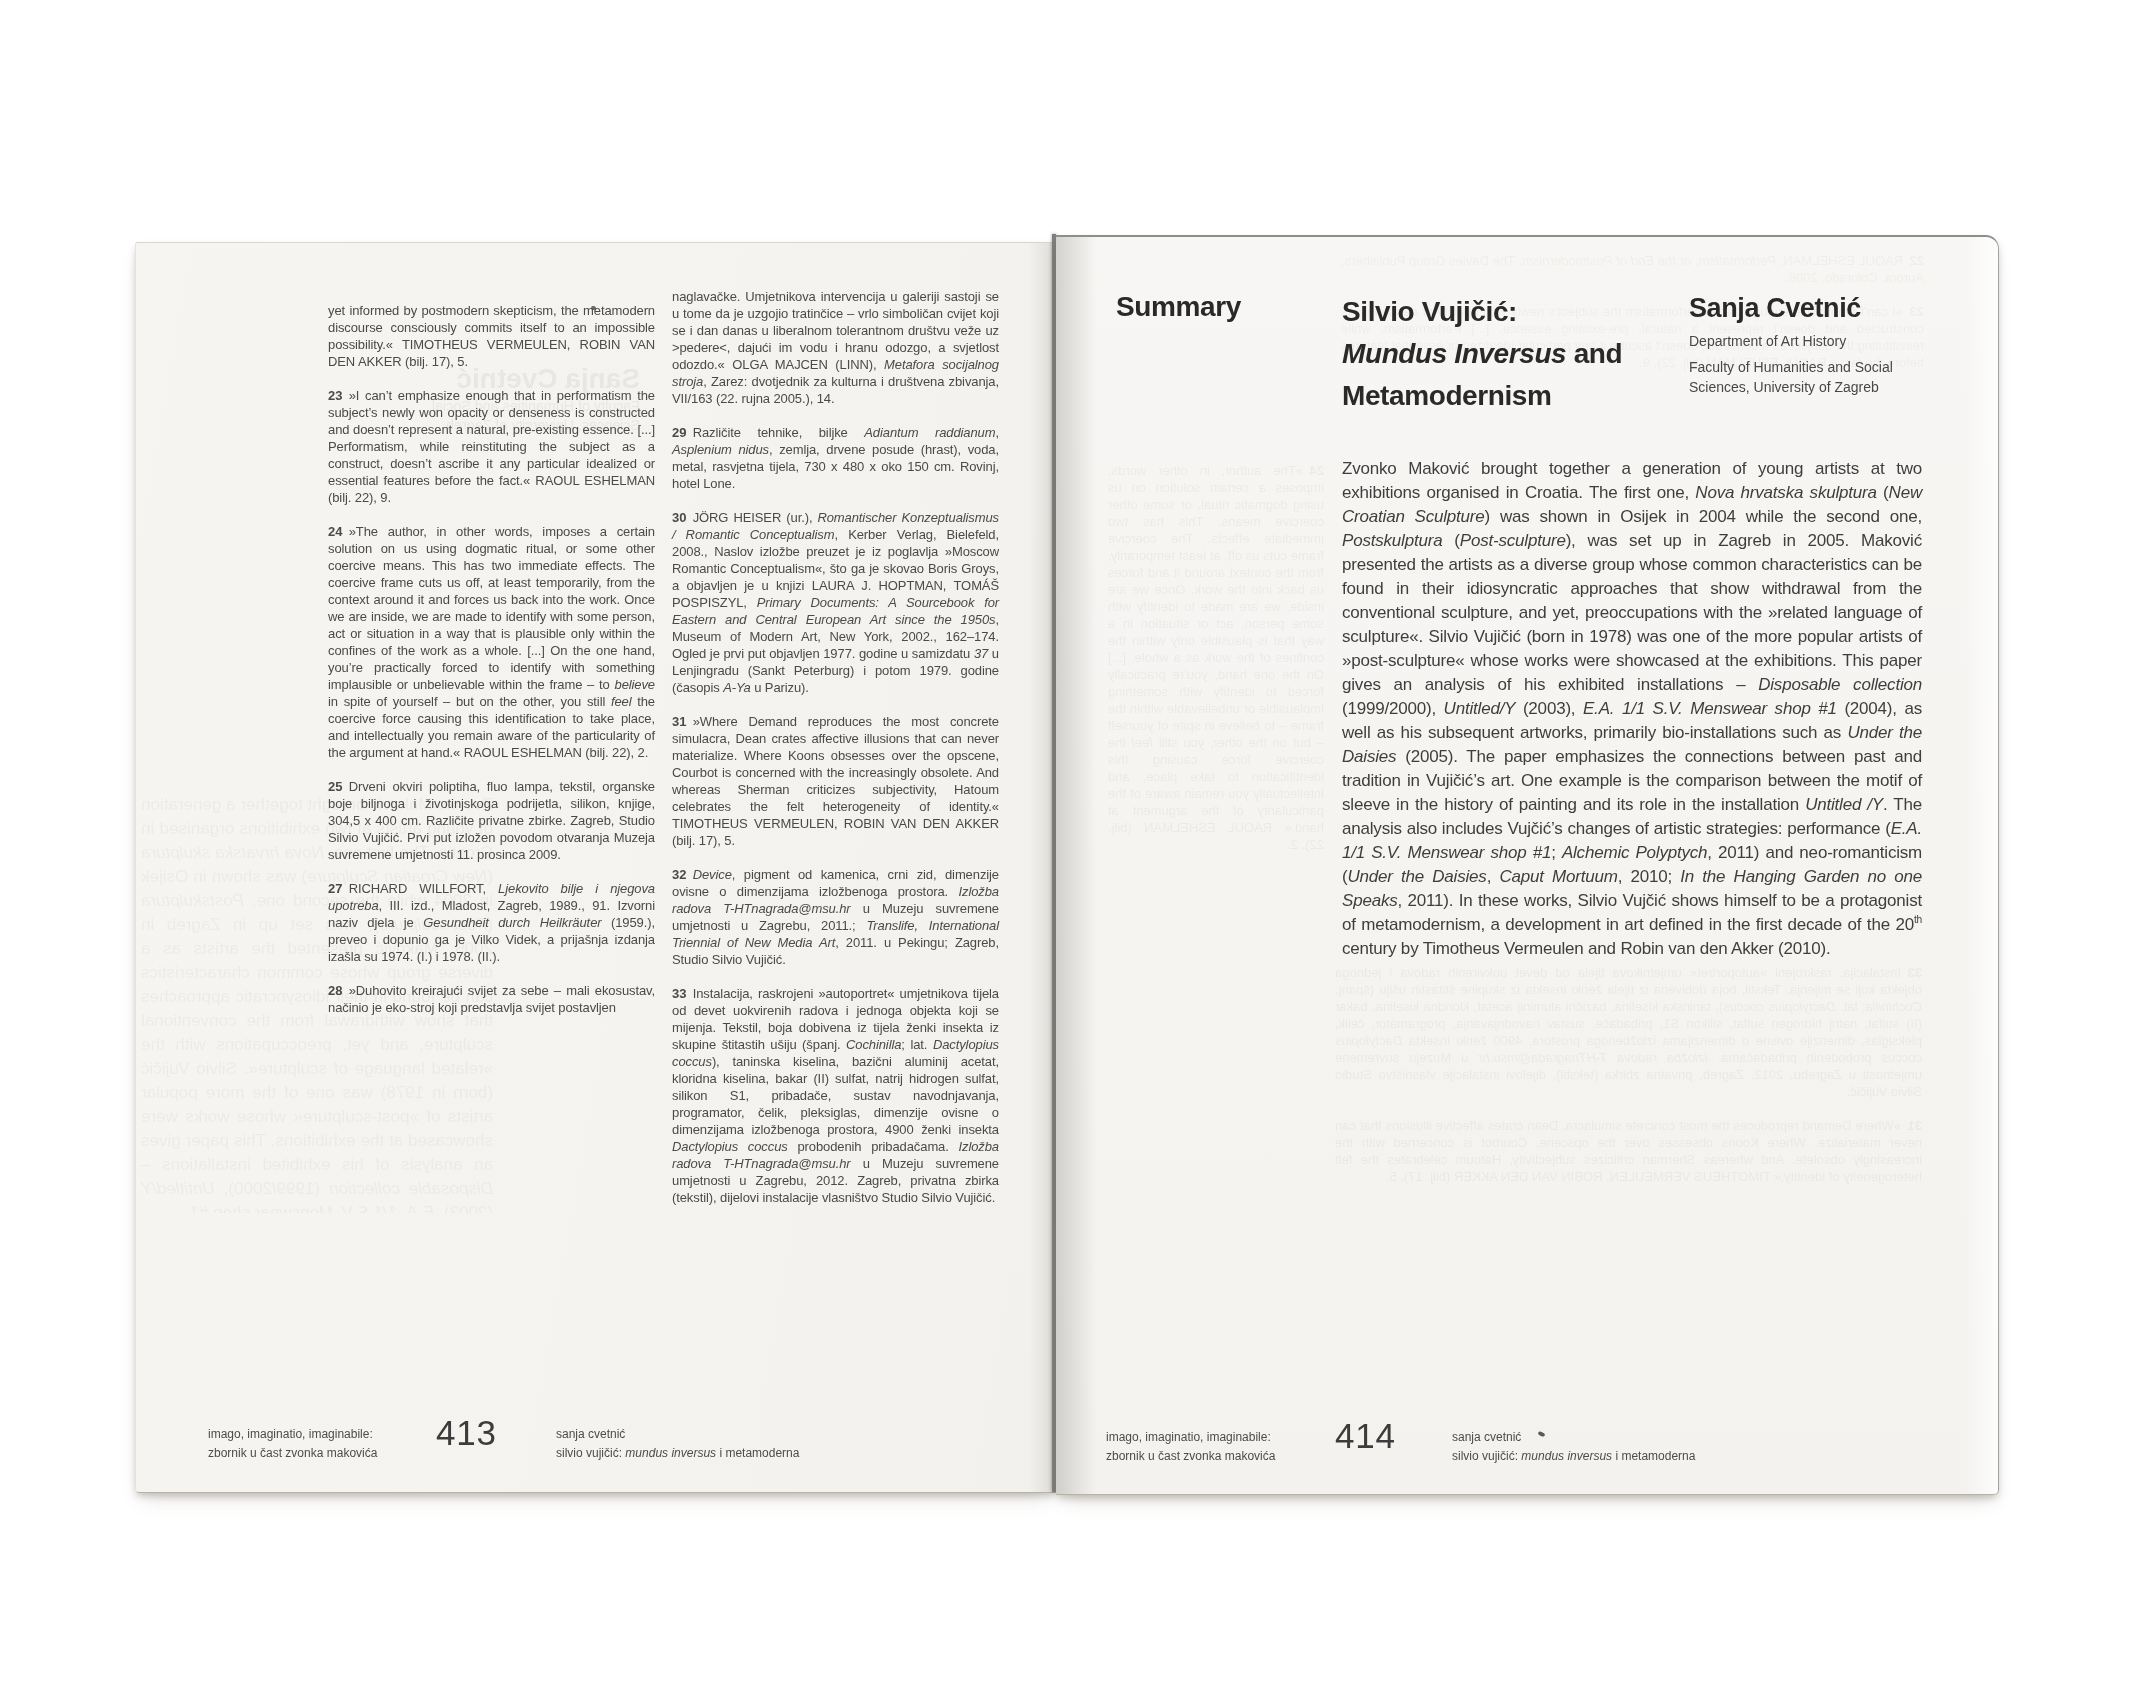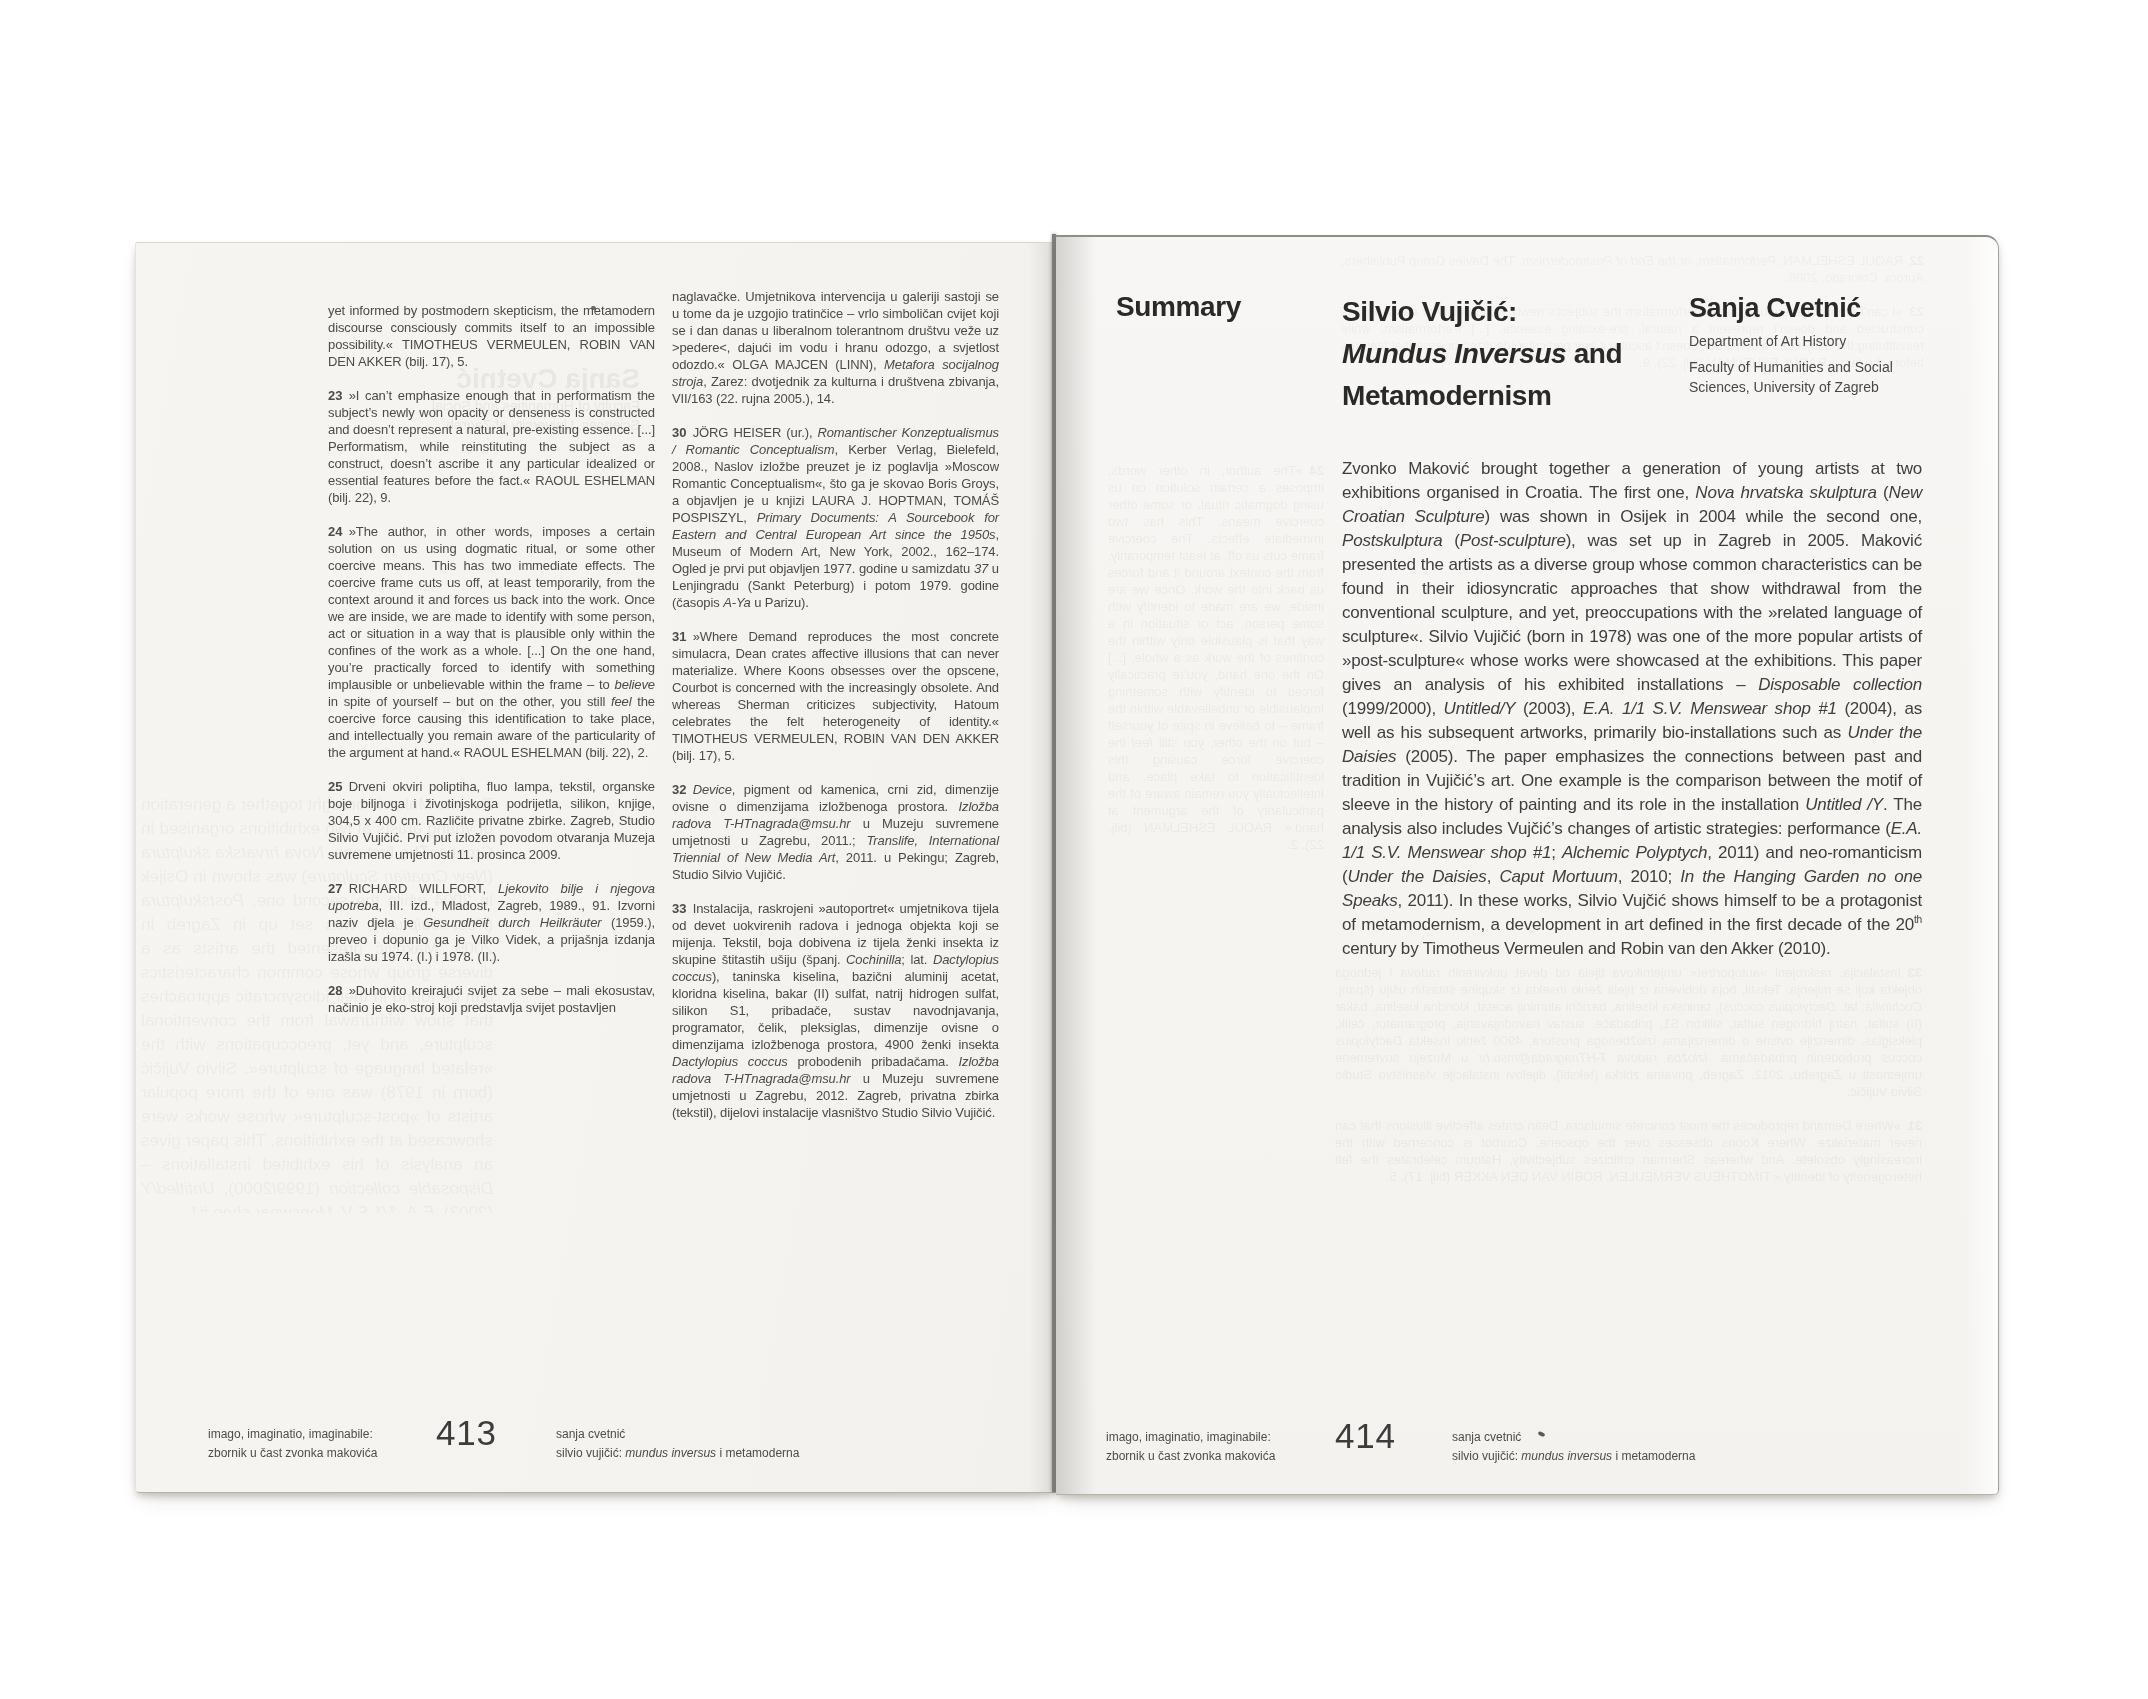--- a/index.html
+++ b/index.html
@@ -87,20 +87,21 @@
       <p class="note"><span>yet informed by postmodern skepticism, the metamodern discourse consciously commits itself to an impossible possibility.« TIMOTHEUS VERMEULEN, ROBIN VAN DEN AKKER (bilj. 17), 5.</span></p>
       <p class="note"><span style="font-weight: 700;">23</span><span> »I can’t emphasize enough that in performatism the subject’s newly won opacity or denseness is constructed and doesn’t represent a natural, pre-existing essence. [...] Performatism, while reinstituting the subject as a construct, doesn’t ascribe it any particular idealized or essential features before the fact.« RAOUL ESHELMAN (bilj. 22), 9.</span></p>
       <p class="note"><span style="font-weight: 700;">24</span><span> »The author, in other words, imposes a certain solution on us using dogmatic ritual, or some other coercive means. This has two immediate effects. The coercive frame cuts us off, at least temporarily, from the context around it and forces us back into the work. Once we are inside, we are made to identify with some person, act or situation in a way that is plausible only within the confines of the work as a whole. [...] On the one hand, you’re practically forced to identify with something implausible or unbelievable within the frame – to </span><span style="font-style: italic;">believe</span><span> in spite of yourself – but on the other, you still </span><span style="font-style: italic;">feel</span><span> the coercive force causing this identification to take place, and intellectually you remain aware of the particularity of the argument at hand.« RAOUL ESHELMAN (bilj. 22), 2.</span></p>
       <p class="note"><span style="font-weight: 700;">25</span><span> Drveni okviri poliptiha, fluo lampa, tekstil, organske boje biljnoga i životinjskoga podrijetla, silikon, knjige, 304,5 x 400 cm. Različite privatne zbirke. Zagreb, Studio Silvio Vujičić. Prvi put izložen povodom otvaranja Muzeja suvremene umjetnosti 11. prosinca 2009.</span></p>
       <p class="note"><span style="font-weight: 700;">27</span><span> RICHARD WILLFORT, </span><span style="font-style: italic;">Ljekovito bilje i njegova upotreba</span><span>, III. izd., Mladost, Zagreb, 1989., 91. Izvorni naziv djela je </span><span style="font-style: italic;">Gesundheit durch Heilkräuter</span><span> (1959.), preveo i dopunio ga je Vilko Videk, a prijašnja izdanja izašla su 1974. (I.) i 1978. (II.).</span></p>
       <p class="note"><span style="font-weight: 700;">28</span><span> »Duhovito kreirajući svijet za sebe – mali ekosustav, načinio je eko-stroj koji predstavlja svijet postavljen</span></p>
     </div>
 
     <div class="col col2" lang="hr">
       <p class="note"><span>naglavačke. Umjetnikova intervencija u galeriji sastoji se u tome da je uzgojio tratinčice – vrlo simboličan cvijet koji se i dan danas u liberalnom tolerantnom društvu veže uz &gt;pedere&lt;, dajući im vodu i hranu odozgo, a svjetlost odozdo.« OLGA MAJCEN (LINN), </span><span style="font-style: italic;">Metafora socijalnog stroja</span><span>, Zarez: dvotjednik za kulturna i društvena zbivanja, VII/163 (22. rujna 2005.), 14.</span></p>
+      <p class="note"><span style="font-weight: 700;">29</span><span> Različite tehnike, biljke </span><span style="font-style: italic;">Adiantum raddianum</span><span>, </span><span style="font-style: italic;">Asplenium nidus</span><span>, zemlja, drvene posude (hrast), voda, metal, rasvjetna tijela, 730 x 480 x oko 150 cm. Rovinj, hotel Lone.</span></p>
       <p class="note"><span style="font-weight: 700;">30</span><span> JÖRG HEISER (ur.), </span><span style="font-style: italic;">Romantischer Konzeptualismus / Romantic Conceptualism</span><span>, Kerber Verlag, Bielefeld, 2008., Naslov izložbe preuzet je iz poglavlja »Moscow Romantic Conceptualism«, što ga je skovao Boris Groys, a objavljen je u knjizi LAURA J. HOPTMAN, TOMÁŠ POSPISZYL, </span><span style="font-style: italic;">Primary Documents: A Sourcebook for Eastern and Central European Art since the 1950s</span><span>, Museum of Modern Art, New York, 2002., 162–174. Ogled je prvi put objavljen 1977. godine u samizdatu </span><span style="font-style: italic;">37</span><span> u Lenjingradu (Sankt Peterburg) i potom 1979. godine (časopis </span><span style="font-style: italic;">A-Ya</span><span> u Parizu).</span></p>
       <p class="note"><span style="font-weight: 700;">31</span><span> »Where Demand reproduces the most concrete simulacra, Dean crates affective illusions that can never materialize. Where Koons obsesses over the opscene, Courbot is concerned with the increasingly obsolete. And whereas Sherman criticizes subjectivity, Hatoum celebrates the felt heterogeneity of identity.« TIMOTHEUS VERMEULEN, ROBIN VAN DEN AKKER (bilj. 17), 5.</span></p>
       <p class="note"><span style="font-weight: 700;">32</span><span> </span><span style="font-style: italic;">Device</span><span>, pigment od kamenica, crni zid, dimenzije ovisne o dimenzijama izložbenoga prostora. </span><span style="font-style: italic;">Izložba radova T-HTnagrada@msu.hr</span><span> u Muzeju suvremene umjetnosti u Zagrebu, 2011.; </span><span style="font-style: italic;">Translife, International Triennial of New Media Art</span><span>, 2011. u Pekingu; Zagreb, Studio Silvio Vujičić.</span></p>
       <p class="note"><span style="font-weight: 700;">33</span><span> Instalacija, raskrojeni »autoportret« umjetnikova tijela od devet uokvirenih radova i jednoga objekta koji se mijenja. Tekstil, boja dobivena iz tijela ženki insekta iz skupine štitastih ušiju (španj. </span><span style="font-style: italic;">Cochinilla</span><span>; lat. </span><span style="font-style: italic;">Dactylopius coccus</span><span>), taninska kiselina, bazični aluminij acetat, kloridna kiselina, bakar (II) sulfat, natrij hidrogen sulfat, silikon S1, pribadače, sustav navodnjavanja, programator, čelik, pleksiglas, dimenzije ovisne o dimenzijama izložbenoga prostora, 4900 ženki insekta </span><span style="font-style: italic;">Dactylopius coccus</span><span> probodenih pribadačama. </span><span style="font-style: italic;">Izložba radova T-HTnagrada@msu.hr</span><span> u Muzeju suvremene umjetnosti u Zagrebu, 2012. Zagreb, privatna zbirka (tekstil), dijelovi instalacije vlasništvo Studio Silvio Vujičić.</span></p>
     </div>
 
     <div class="footer-series fl-series">
       <div>imago, imaginatio, imaginabile:</div>
       <div>zbornik u čast zvonka makovića</div>
     </div>

